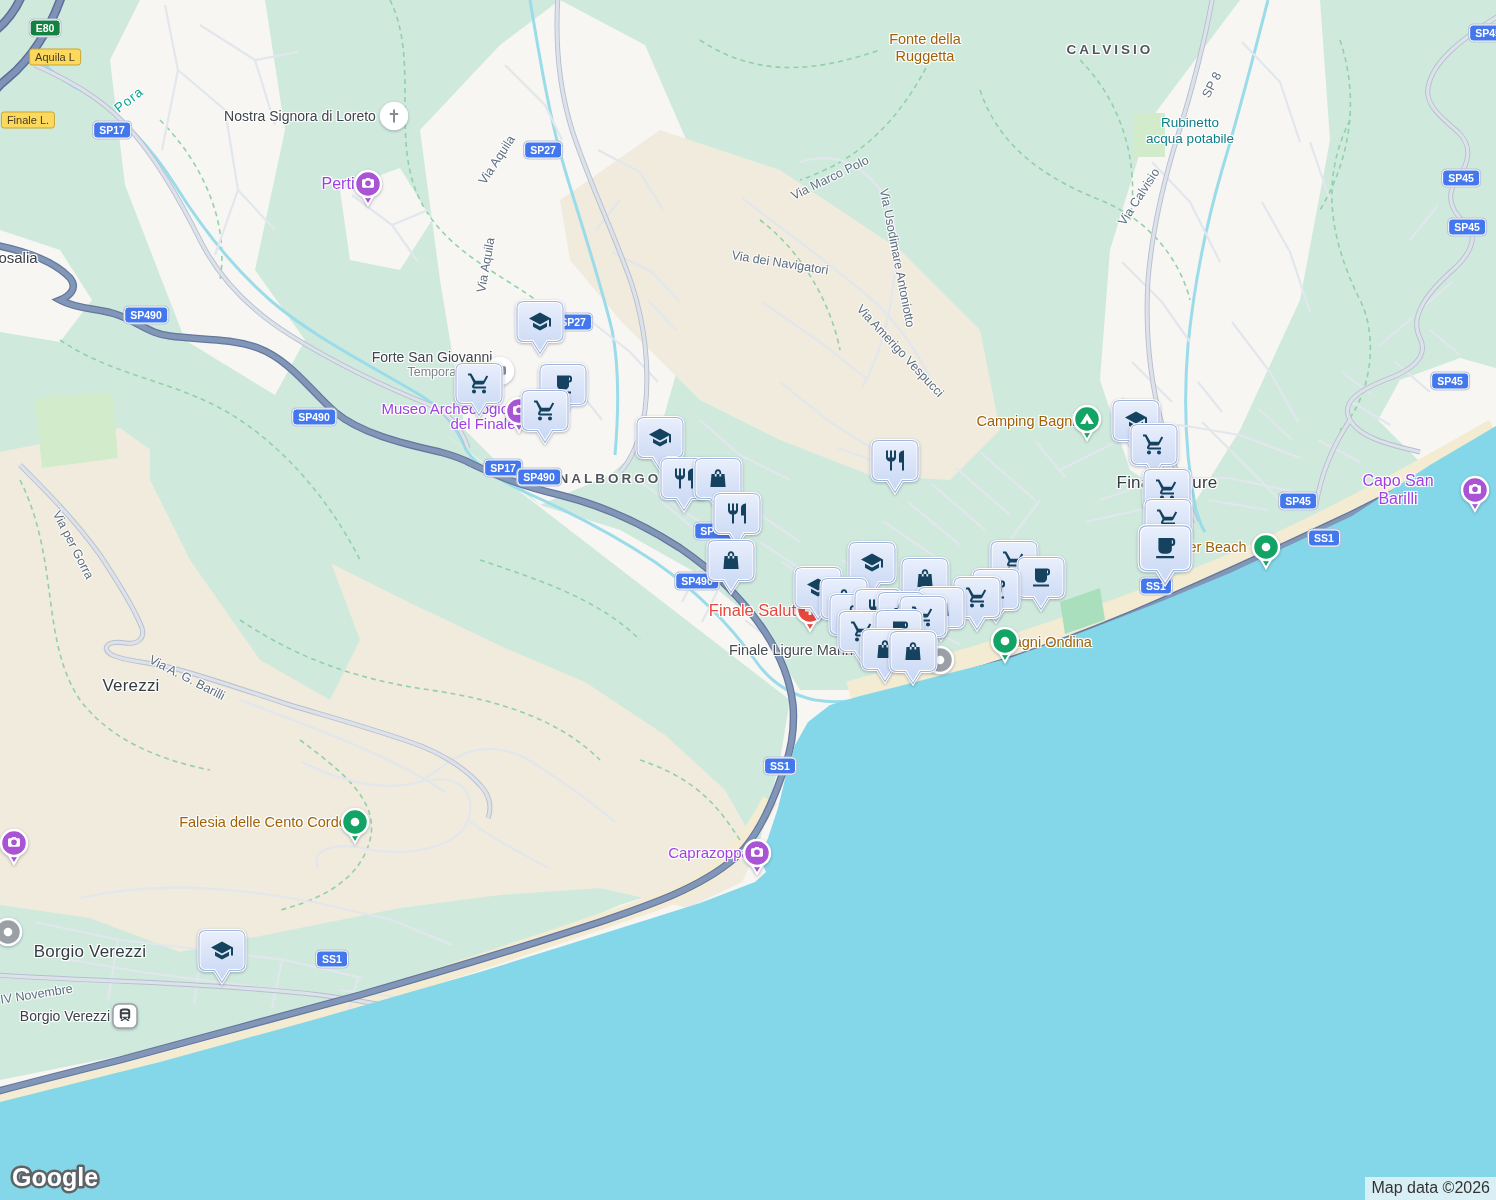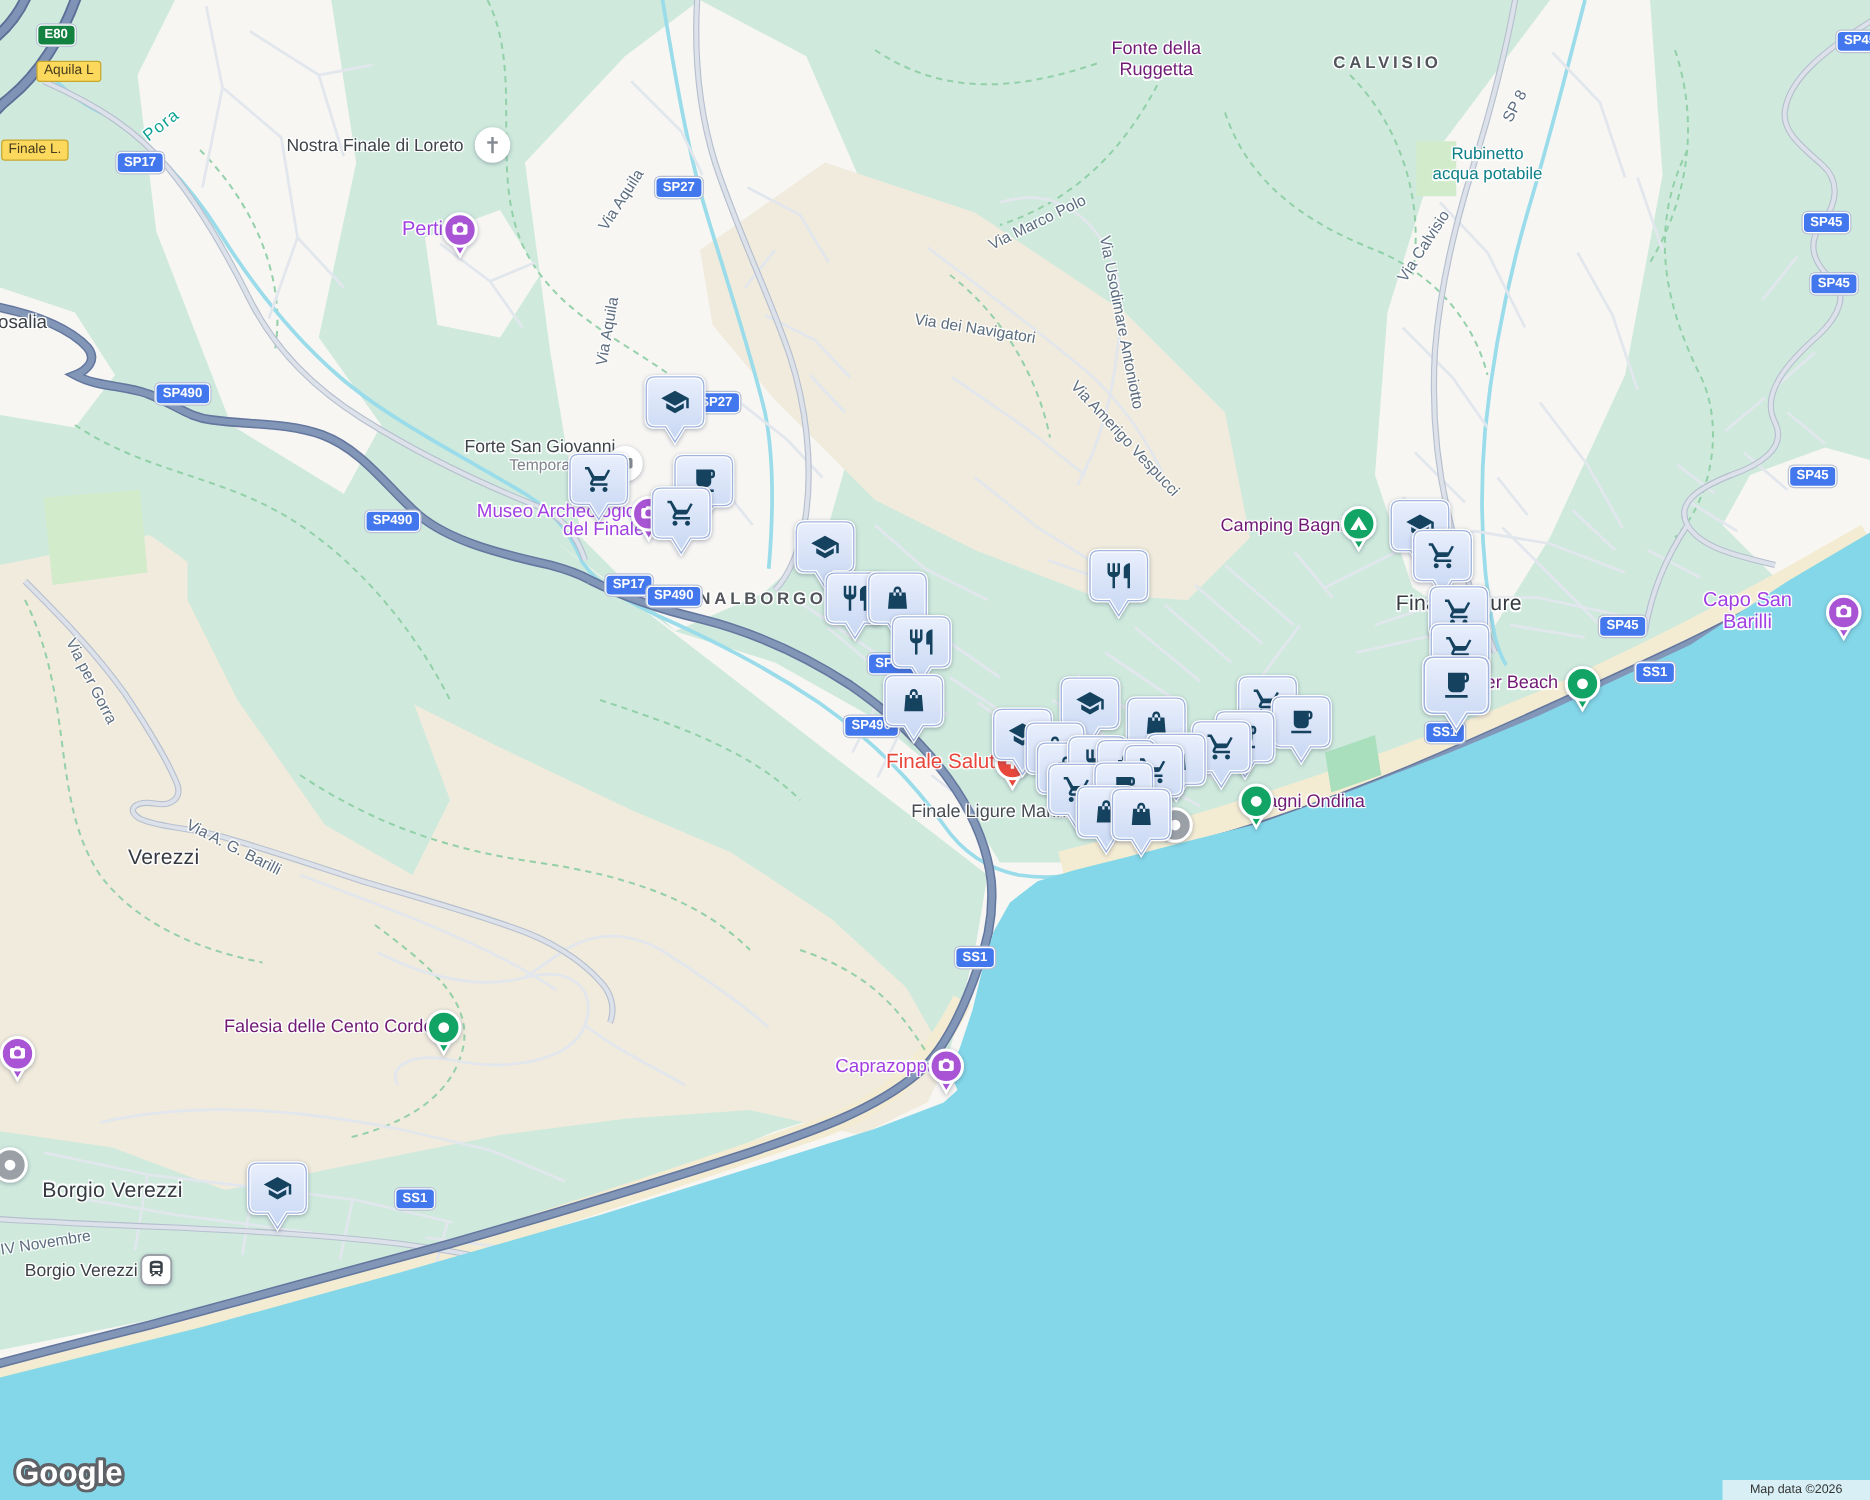--- a/index.html
+++ b/index.html
@@ -8,38 +8,38 @@
   #basemap{position:absolute;left:0;top:0;z-index:1;}
   .lbl{position:absolute;transform:translate(-50%,-50%);white-space:pre-line;text-align:center;
        text-shadow:-1px -1px 0 #fff,1px -1px 0 #fff,-1px 1px 0 #fff,1px 1px 0 #fff,0 0 3px #fff;
        z-index:30;line-height:1.15;}
   .town-lg{font-size:17px;color:#363b41;font-weight:500;letter-spacing:.2px;}
   .town{font-size:15px;color:#3b4046;font-weight:500;}
   .town-sm{font-size:14.5px;color:#474c52;font-weight:500;}
   .district{font-size:13.5px;color:#51565c;font-weight:700;letter-spacing:3px;}
   .poi-dark{font-size:14px;color:#3e4449;}
   .poi-gray{font-size:12.5px;color:#7e848b;}
-  .green{font-size:14.5px;color:#701a75;}
+  .green{font-size:14.5px;color:#a16207;}
   .teal{font-size:13.5px;color:#0b7f87;}
   .purple{font-size:15px;color:#a13fe3;}
   .purple-lg{font-size:16px;color:#a13fe3;}
   .red{font-size:16.5px;color:#e8473c;font-weight:500;}
   .water-label{font-size:13.5px;color:#0ba394;font-weight:500;letter-spacing:1px;z-index:18;}
   .road{font-size:12.5px;color:#5d6e80;z-index:20;text-shadow:-1px -1px 0 rgba(255,255,255,.85),1px -1px 0 rgba(255,255,255,.85),-1px 1px 0 rgba(255,255,255,.85),1px 1px 0 rgba(255,255,255,.85);}
   .station{font-size:14px;color:#3c4147;font-weight:500;}
   .shield{position:absolute;transform:translate(-50%,-50%);z-index:35;border-radius:4px;
           font-size:10.5px;font-weight:700;padding:1px 5px 2px;white-space:nowrap;}
   .shield.blue{background:#4377ee;color:#fff;border:1.5px solid #fff;box-shadow:0 0 0 1px #b9c2d4;}
   .shield.green{background:#13813f;color:#fff;border:1.5px solid #fff;box-shadow:0 0 0 1px #b9c2d4;}
   .shield.yellow{background:#fcd95d;color:#463c1d;border:1px solid #c7a72e;border-radius:3px;font-weight:500;font-size:11px;}
   .pin{position:absolute;filter:drop-shadow(0 1.5px 1.5px rgba(60,70,100,.4));}
   .dotm{position:absolute;filter:drop-shadow(0 1px 1.5px rgba(60,70,100,.4));z-index:40;}
   #gwm{position:absolute;left:8px;bottom:6px;z-index:200;}
   #attr{position:absolute;right:0;bottom:0;z-index:200;background:rgba(250,250,250,.72);
-        color:#333;font-size:10px;padding:2px 22px 3px;}
+        color:#333;font-size:16px;padding:2px 6px 3px;}
 </style>
 </head>
 <body>
 
 <div id="stage">
 
   <svg id="basemap" width="1496" height="1200" viewBox="0 0 1496 1200">
     <defs>
       <linearGradient id="pinGrad" x1="0" y1="0" x2="0" y2="1">
         <stop offset="0" stop-color="#e9effc"></stop>
@@ -175,21 +175,21 @@
 
   <div id="attr">Map data ©2026</div>
 <div class="lbl district" style="left: 1110px; top: 50px;">CALVISIO</div>
     <div class="lbl district" style="left: 601px; top: 479px;">FINALBORGO</div>
     <div class="lbl town-lg" style="left: 1167px; top: 483px;">Finale Ligure</div>
     <div class="lbl town-sm" style="left: 795px; top: 650px;">Finale Ligure Marina</div>
     <div class="lbl town-lg" style="left: 131px; top: 686px;">Verezzi</div>
     <div class="lbl town-lg" style="left: 90px; top: 952px;">Borgio Verezzi</div>
     <div class="lbl station" style="left: 65px; top: 1016px;">Borgio Verezzi</div>
     <div class="lbl town" style="left: 18px; top: 258px;">osalia</div>
-    <div class="lbl poi-dark" style="left: 300px; top: 116px;">Nostra Finale di Loreto</div>
+    <div class="lbl poi-dark" style="left: 300px; top: 116px;">Nostra Signora di Loreto</div>
     <div class="lbl poi-dark" style="left: 432px; top: 357px;">Forte San Giovanni</div>
     <div class="lbl poi-gray" style="left: 446px; top: 372px;">Temporarily cl</div>
     <div class="lbl purple-lg" style="left: 338px; top: 184px;">Perti</div>
     <div class="lbl green" style="left: 925px; top: 48px;">Fonte della
 Ruggetta</div>
     <div class="lbl teal" style="left: 1190px; top: 131px;">Rubinetto
 acqua potabile</div>
     <div class="lbl green" style="left: 1026px; top: 421px;">Camping Bagni</div>
     <div class="lbl green" style="left: 1207px; top: 547px;">River Beach</div>
     <div class="lbl green" style="left: 1048px; top: 642px;">Bagni Ondina</div>

